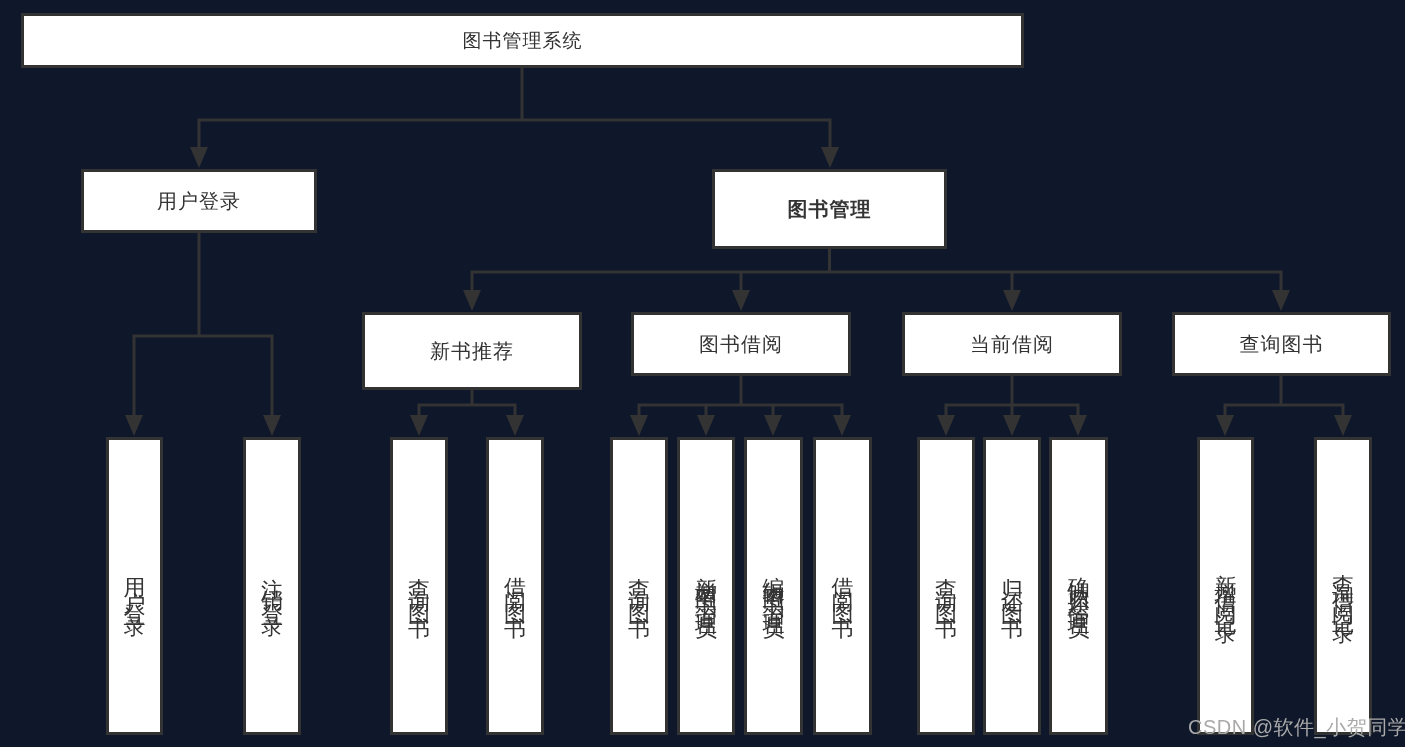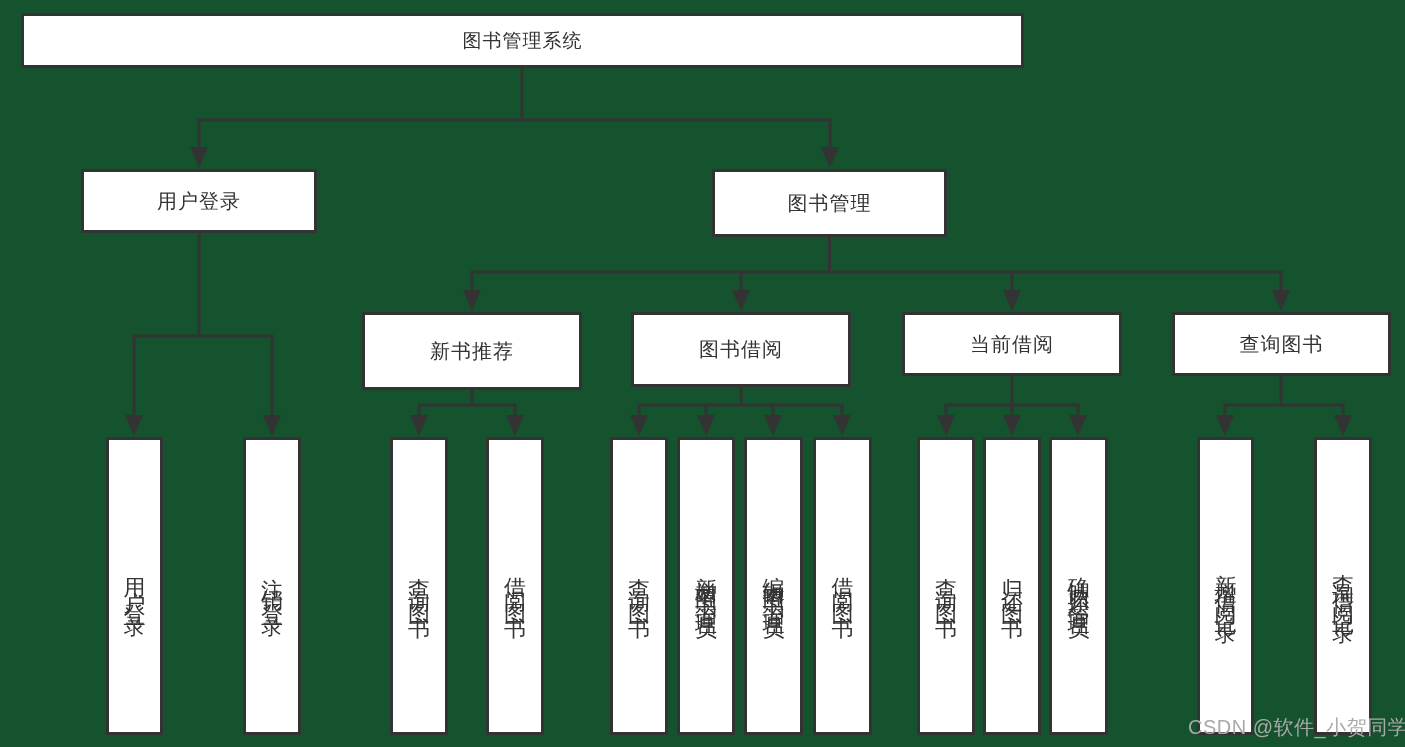--- a/index.html
+++ b/index.html
@@ -1,20 +1,20 @@
 <!DOCTYPE html>
 <html><head>
 <meta charset="utf-8">
 <style>
   html, body { margin: 0; padding: 0; background: #ffffff; }
   .canvas {
     position: relative;
     width: 1405px;
     height: 747px;
-    background: #14532d;
+    background: #0f172a;
     font-family: "Liberation Sans", sans-serif;
     overflow: hidden;
   }
   .wires {
     position: absolute;
     left: 0; top: 0;
     width: 1405px; height: 747px;
   }
   .node {
     position: absolute;
@@ -114,28 +114,28 @@
       </g>
   </svg>
 
   <div class="node root-box" style="left:21px; top:13px; width:1003px; height:55px;">
     <span class="lbl">图书管理系统</span>
   </div>
 
   <div class="node" style="left:81px; top:169px; width:236px; height:64px;">
     <span class="lbl">用户登录</span>
   </div>
-  <div class="node" style="left:712px; top:169px; width:235px; height:68px;">
+  <div class="node" style="left:712px; top:169px; width:235px; height:80px;font-weight:bold;">
     <span class="lbl">图书管理</span>
   </div>
 
   <div class="node" style="left:362px; top:312px; width:220px; height:78px;">
     <span class="lbl">新书推荐</span>
   </div>
-  <div class="node" style="left:631px; top:312px; width:220px; height:75px;">
+  <div class="node" style="left:631px; top:312px; width:220px; height:64px;">
     <span class="lbl">图书借阅</span>
   </div>
   <div class="node" style="left:902px; top:312px; width:220px; height:64px;text-align:center;">
     <span class="lbl">当前借阅</span>
   </div>
   <div class="node" style="left:1172px; top:312px; width:219px; height:64px;">
     <span class="lbl">查询图书</span>
   </div>
 
   <div class="leaf" style="left:106px; width:57px;">

